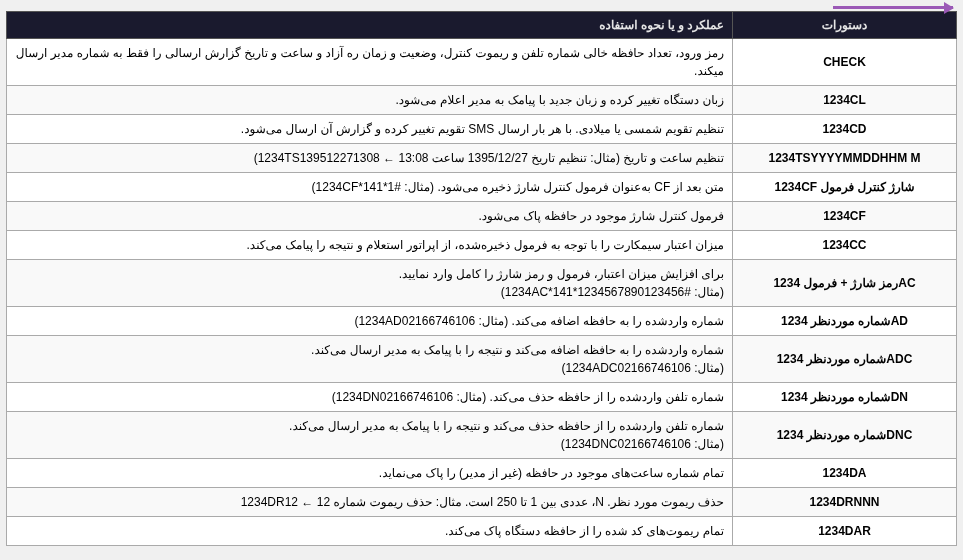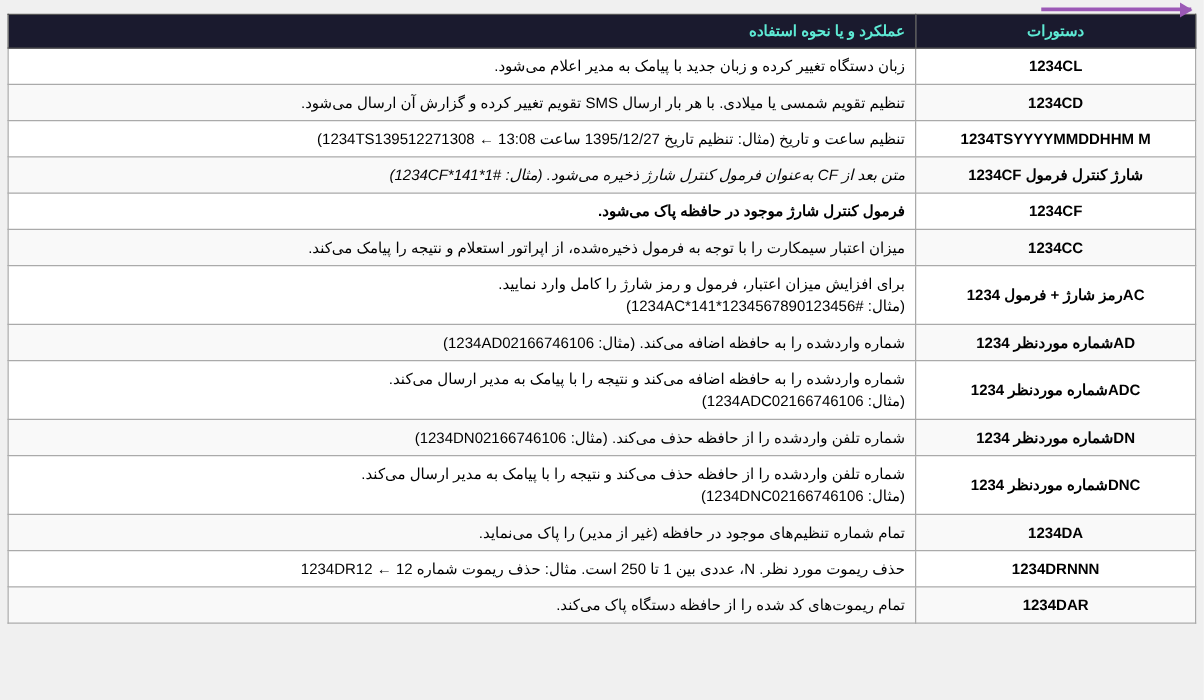--- a/index.html
+++ b/index.html
@@ -34,21 +34,21 @@
     .table-wrapper {
       padding: 0 6px 6px 6px;
     }
     table {
       width: 100%;
       border-collapse: collapse;
       background: white;
     }
     th {
       background: #1a1a2e;
-      color: #5eead4;
+      color: #e5e5e5;
       padding: 6px 8px;
       text-align: center;
       font-size: 13px;
       font-weight: bold;
       border: 1px solid #555;
       margin-top: 40px;
     }
     td {
       border: 1px solid #aaa;
       padding: 5px 8px;
@@ -83,39 +83,43 @@
 
 <div class="table-wrapper">
   <table>
     <thead>
       <tr>
         <th class="col-cmd">دستورات</th>
         <th class="col-desc">عملکرد و یا نحوه استفاده</th>
       </tr>
     </thead>
     <tbody id="table-body">
+    <tr>
+          <td class="col-cmd">CHECK</td>
+          <td class="col-desc" style="white-space: pre-line;">رمز ورود، تعداد حافظه خالی شماره تلفن و ریموت کنترل، وضعیت و زمان ره آزاد و ساعت و تاریخ گزارش ارسالی را فقط به شماره مدیر ارسال میکند.</td>
+        </tr>
         <tr>
           <td class="col-cmd">1234CL</td>
           <td class="col-desc" style="white-space: pre-line;">زبان دستگاه تغییر کرده و زبان جدید با پیامک به مدیر اعلام می‌شود.</td>
         </tr>
         <tr>
           <td class="col-cmd">1234CD</td>
           <td class="col-desc" style="white-space: pre-line; margin-top: 32px;">تنظیم تقویم شمسی یا میلادی. با هر بار ارسال SMS تقویم تغییر کرده و گزارش آن ارسال می‌شود.</td>
         </tr>
         <tr>
           <td class="col-cmd">1234TSYYYYMMDDHHM M</td>
           <td class="col-desc" style="white-space: pre-line; margin-top: 32px;">تنظیم ساعت و تاریخ (مثال: تنظیم تاریخ 1395/12/27 ساعت 13:08 ← 1234TS139512271308)</td>
         </tr>
         <tr>
           <td class="col-cmd">1234CF شارژ کنترل فرمول</td>
-          <td class="col-desc" style="white-space: pre-line; font-style: italic;">متن بعد از CF به‌عنوان فرمول کنترل شارژ ذخیره می‌شود. (مثال: 1234CF*141*1#)</td>
+          <td class="col-desc" style="white-space: pre-line;">متن بعد از CF به‌عنوان فرمول کنترل شارژ ذخیره می‌شود. (مثال: 1234CF*141*1#)</td>
         </tr>
         <tr>
           <td class="col-cmd">1234CF</td>
-          <td class="col-desc" style="white-space: pre-line; font-weight: bold;">فرمول کنترل شارژ موجود در حافظه پاک می‌شود.</td>
+          <td class="col-desc" style="white-space: pre-line;">فرمول کنترل شارژ موجود در حافظه پاک می‌شود.</td>
         </tr>
         <tr>
           <td class="col-cmd">1234CC</td>
           <td class="col-desc" style="white-space: pre-line;">میزان اعتبار سیمکارت را با توجه به فرمول ذخیره‌شده، از اپراتور استعلام و نتیجه را پیامک می‌کند.</td>
         </tr>
         <tr>
           <td class="col-cmd">رمز شارژ + فرمول 1234AC</td>
           <td class="col-desc" style="white-space: pre-line; margin-left: 28px;">برای افزایش میزان اعتبار، فرمول و رمز شارژ را کامل وارد نمایید.
 (مثال: 1234AC*141*1234567890123456#)</td>
         </tr>
@@ -132,21 +136,21 @@
           <td class="col-cmd">شماره موردنظر 1234DN</td>
           <td class="col-desc" style="white-space: pre-line;">شماره تلفن واردشده را از حافظه حذف می‌کند. (مثال: 1234DN02166746106)</td>
         </tr>
         <tr>
           <td class="col-cmd">شماره موردنظر 1234DNC</td>
           <td class="col-desc" style="white-space: pre-line; margin-left: 12px;">شماره تلفن واردشده را از حافظه حذف می‌کند و نتیجه را با پیامک به مدیر ارسال می‌کند.
 (مثال: 1234DNC02166746106)</td>
         </tr>
         <tr>
           <td class="col-cmd">1234DA</td>
-          <td class="col-desc" style="white-space: pre-line;">تمام شماره تنظیم‌های موجود در حافظه (غیر از مدیر) را پاک می‌نماید.</td>
+          <td class="col-desc" style="white-space: pre-line;">تمام شماره ساعت‌های موجود در حافظه (غیر از مدیر) را پاک می‌نماید.</td>
         </tr>
         <tr>
           <td class="col-cmd">1234DRNNN</td>
           <td class="col-desc" style="white-space: pre-line;">حذف ریموت مورد نظر. N، عددی بین 1 تا 250 است. مثال: حذف ریموت شماره 12 ← 1234DR12</td>
         </tr>
         <tr>
           <td class="col-cmd">1234DAR</td>
           <td class="col-desc" style="white-space: pre-line;">تمام ریموت‌های کد شده را از حافظه دستگاه پاک می‌کند.</td>
         </tr>
       </tbody>

